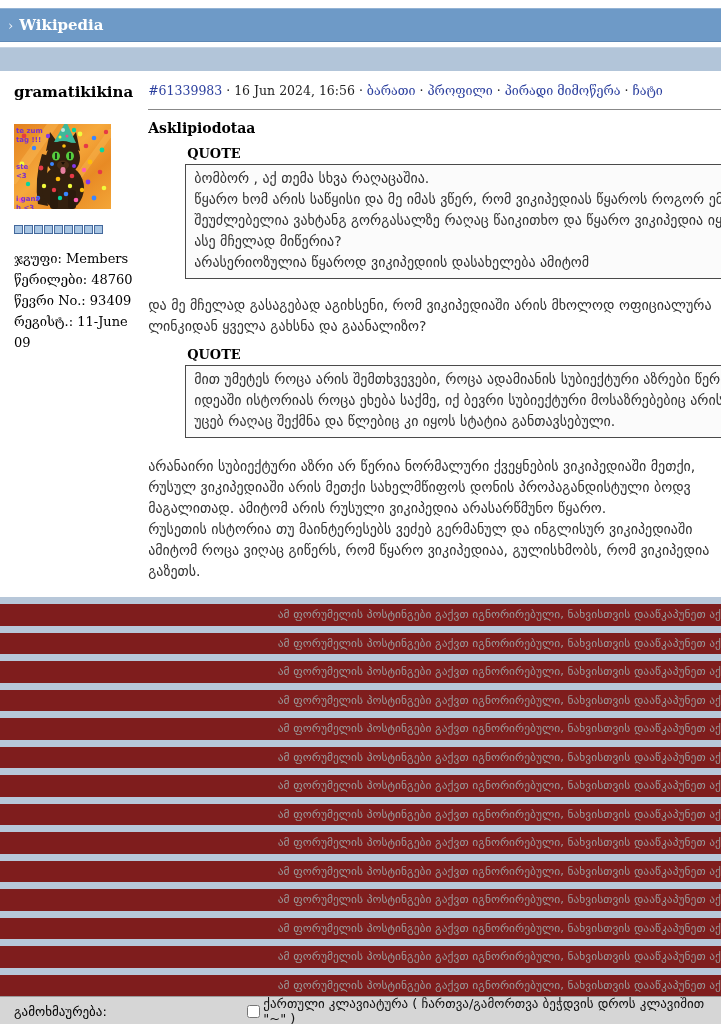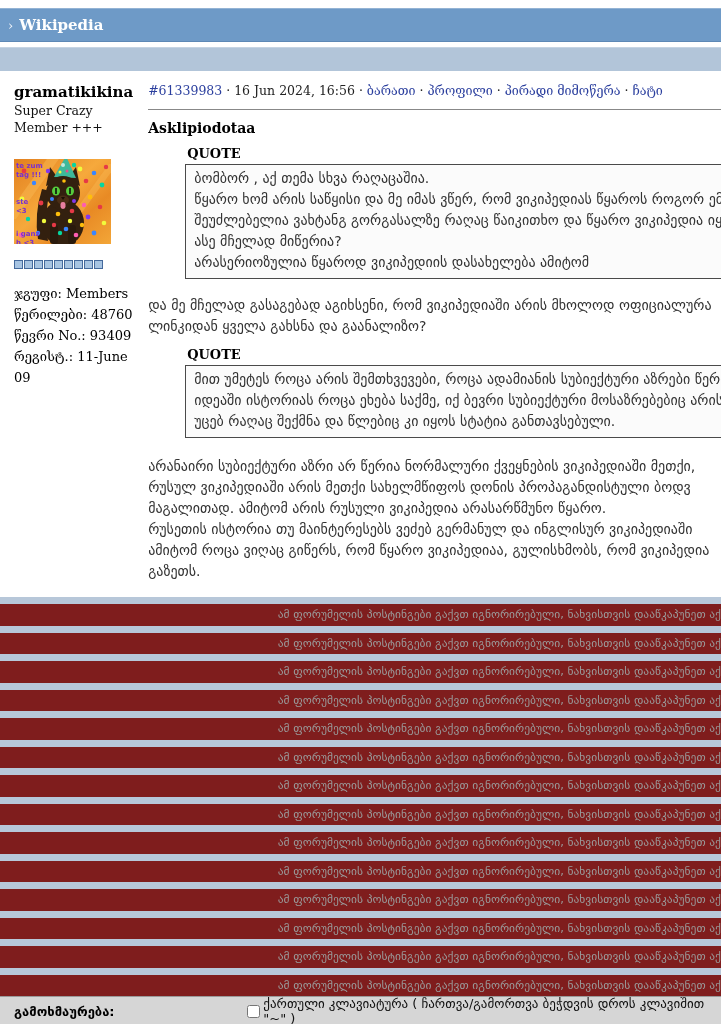--- a/index.html
+++ b/index.html
@@ -37,42 +37,41 @@
   .gline{font-family:"DejaVu Sans",sans-serif;font-size:14px;line-height:21px;color:#333;white-space:nowrap;}
   .para{margin-top:16px;}
   .para2{margin-top:18px;}
   
   .ig-divider{height:7px;background:#b7c7d9;}
   .ig-row{height:21.5px;line-height:21.5px;background:#7f1d1d;color:#9a9a9a;font-size:11.5px;
           font-family:"DejaVu Sans",sans-serif;padding-left:9px;white-space:nowrap;cursor:pointer;text-align:right;}
   
   .footer{height:29px;background:#d6d6d6;border-top:1px solid #9a9a9a;display:flex;align-items:center;
           box-sizing:border-box;font-family:"DejaVu Sans",sans-serif;}
-  .footer .flabel{width:236px;padding-left:14px;font-weight:bold;font-size:13px;color:#000;box-sizing:border-box;}
+  .footer .flabel{width:236px;padding-left:14px;font-weight:normal;font-size:13px;color:#000;box-sizing:border-box;}
   .footer .fcheck{display:flex;align-items:center;font-size:13px;color:#111;padding-left:20px;}
   .footer input{width:13px;height:13px;margin:0 3px 0 0;}
 </style>
 </head>
 <body>
 
 <div class="topwhite"></div>
 
 <div class="topbar">
   <span class="arrow">›</span>
   <a href="#">Wikipedia</a>
 </div>
 
 <div class="gap5"></div>
 <div class="subbar"></div>
 <div class="gap5"></div>
 
 <div class="post">
   <div class="leftcol">
     <div class="username">gramatikikina</div>
-    <div class="membertitle">Super Crazy Member +++</div>
     <div class="avatar">
       <svg width="97" height="85" viewBox="0 0 97 85">
         <defs>
           <linearGradient id="bg" x1="0" y1="0" x2="1" y2="1">
             <stop offset="0" stop-color="#e2801f"></stop>
               <stop offset="0.45" stop-color="#f6a93c"></stop>
             <stop offset="0.7" stop-color="#e88a24"></stop>
               <stop offset="1" stop-color="#f3a638"></stop>
           </linearGradient>
         </defs>

